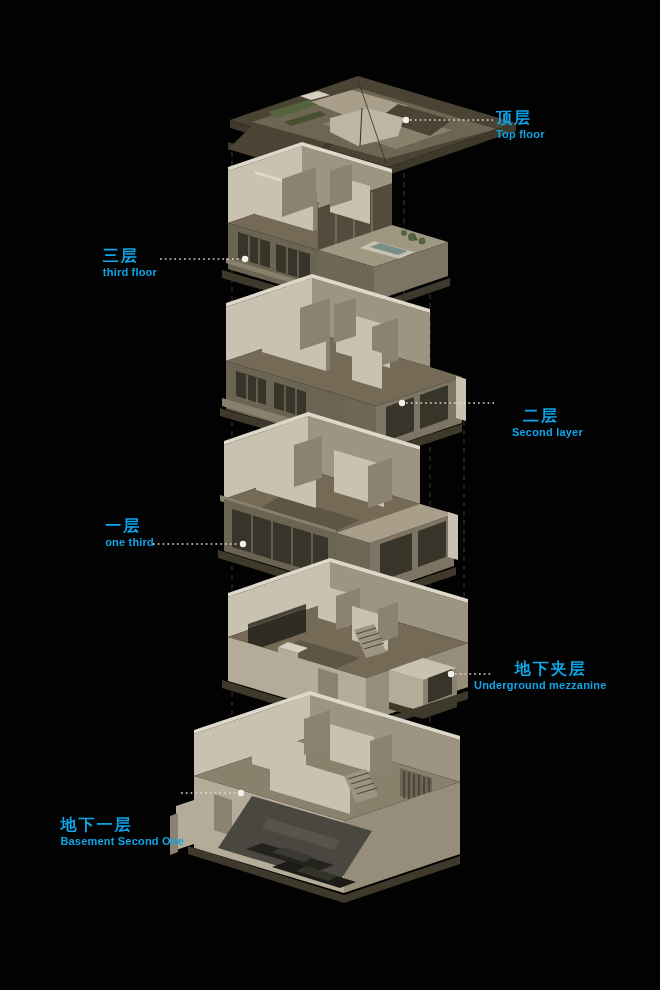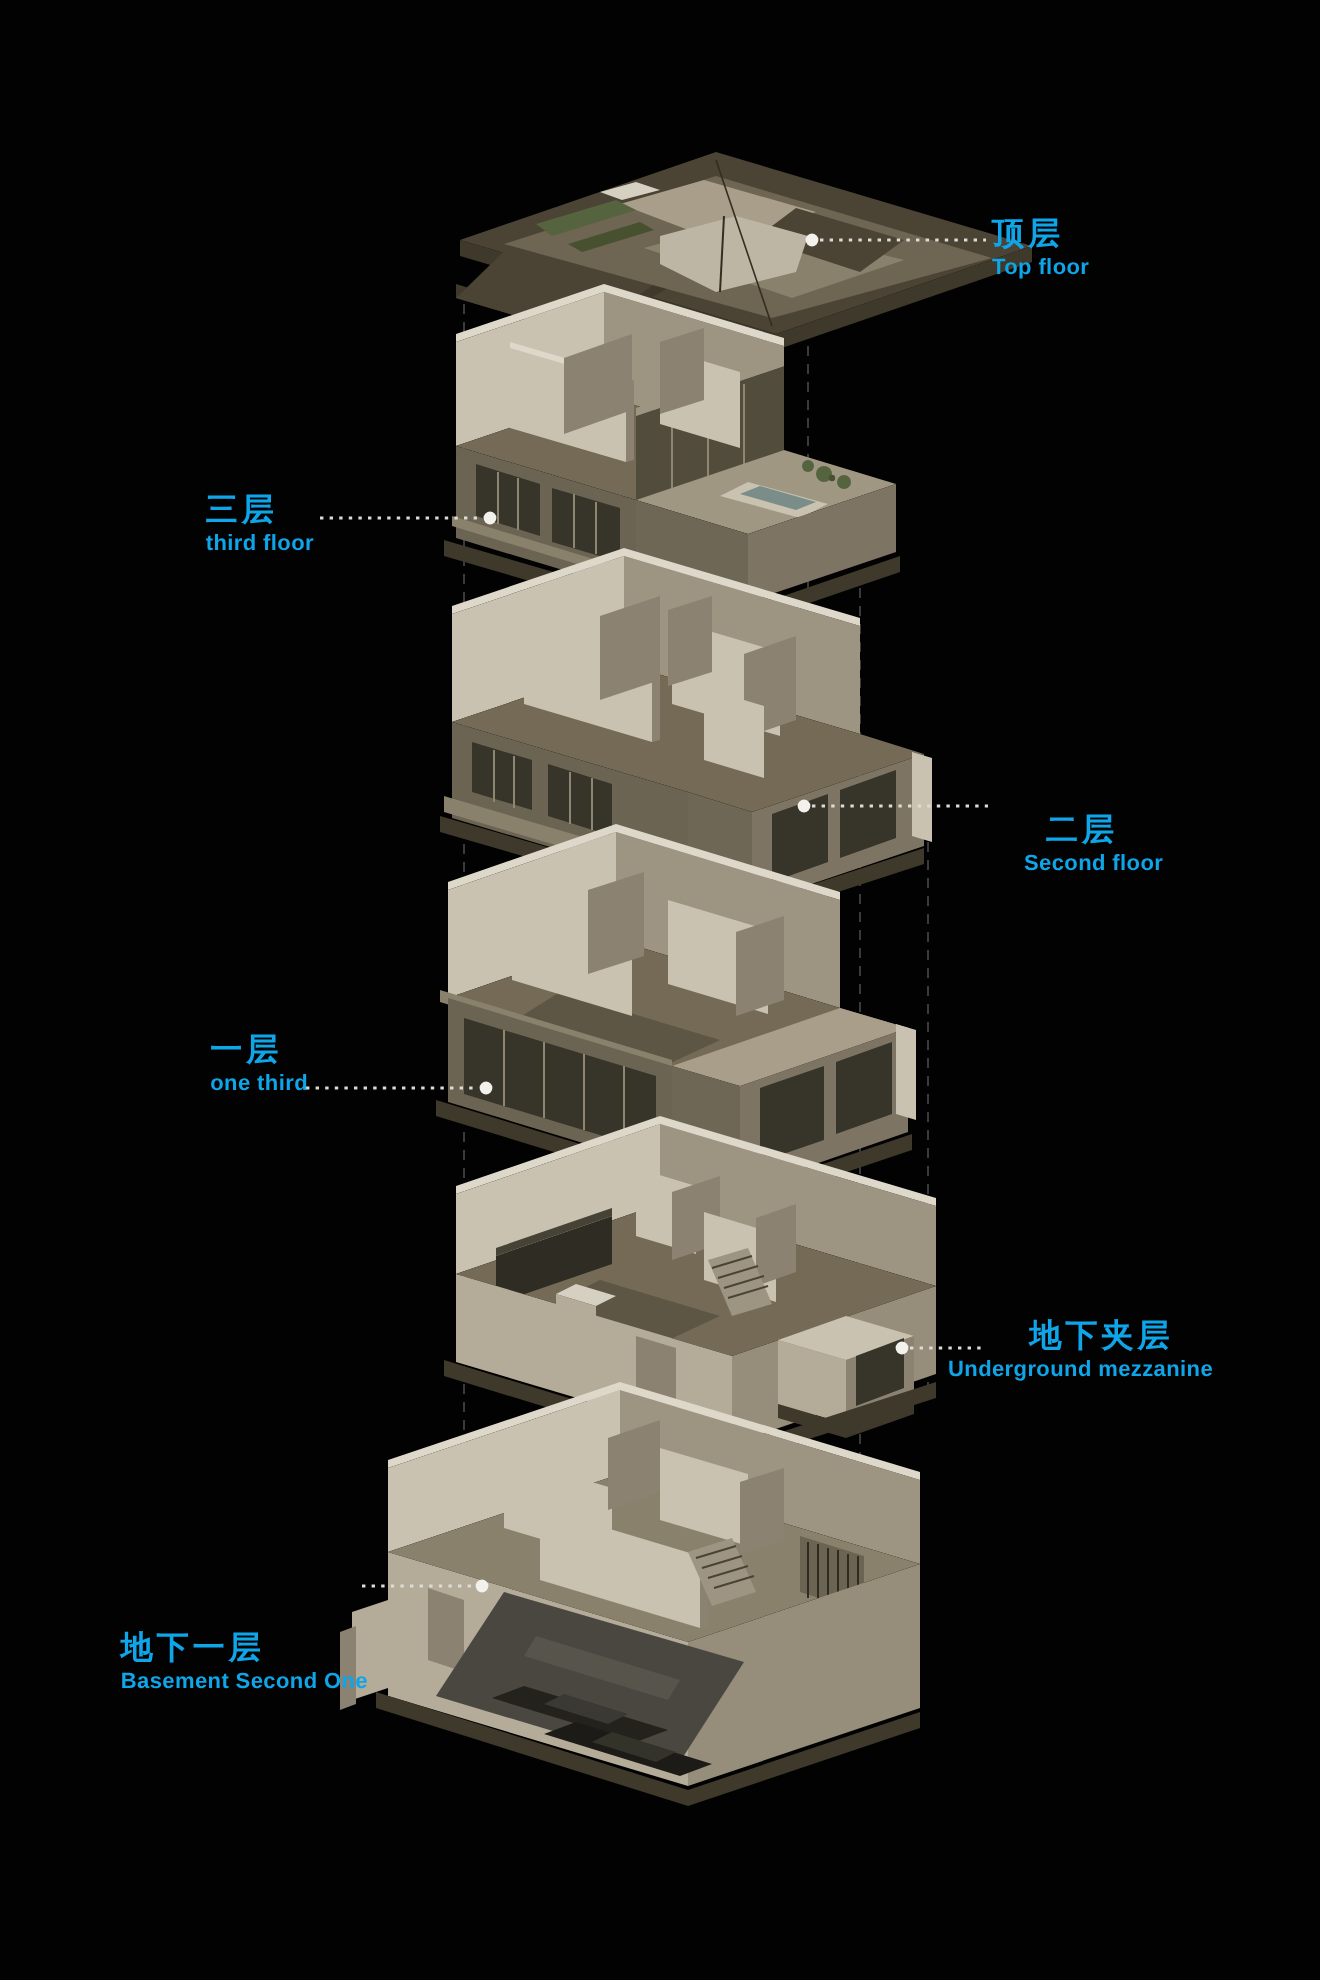--- a/index.html
+++ b/index.html
@@ -267,21 +267,21 @@
     <span class="en">Top floor</span>
   </div>
 
   <div class="label side-left lbl-third">
     <span class="zh">三层</span>
     <span class="en">third floor</span>
   </div>
 
   <div class="label side-right lbl-second">
     <span class="zh">二层</span>
-    <span class="en">Second floor</span>
+    <span class="en">Second layer</span>
   </div>
 
   <div class="label side-left lbl-first">
     <span class="zh">一层</span>
     <span class="en">one third</span>
   </div>
 
   <div class="label side-right lbl-mezz">
     <span class="zh">地下夹层</span>
     <span class="en">Underground mezzanine</span>

